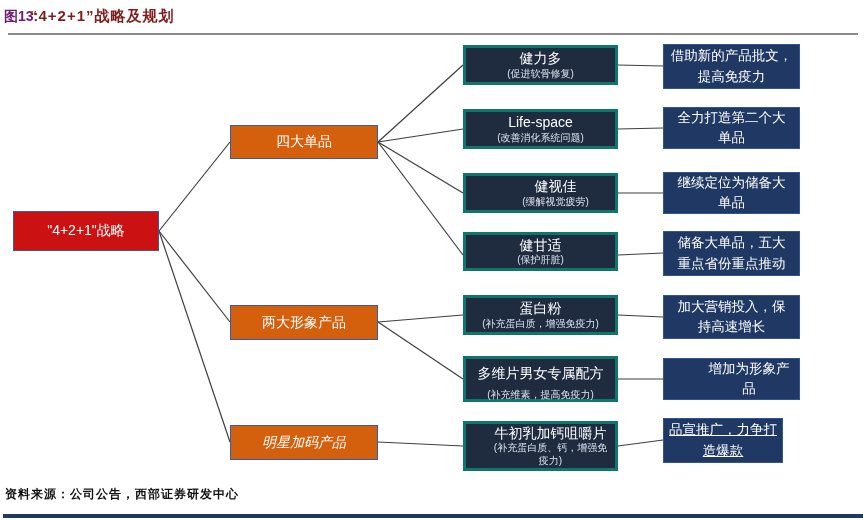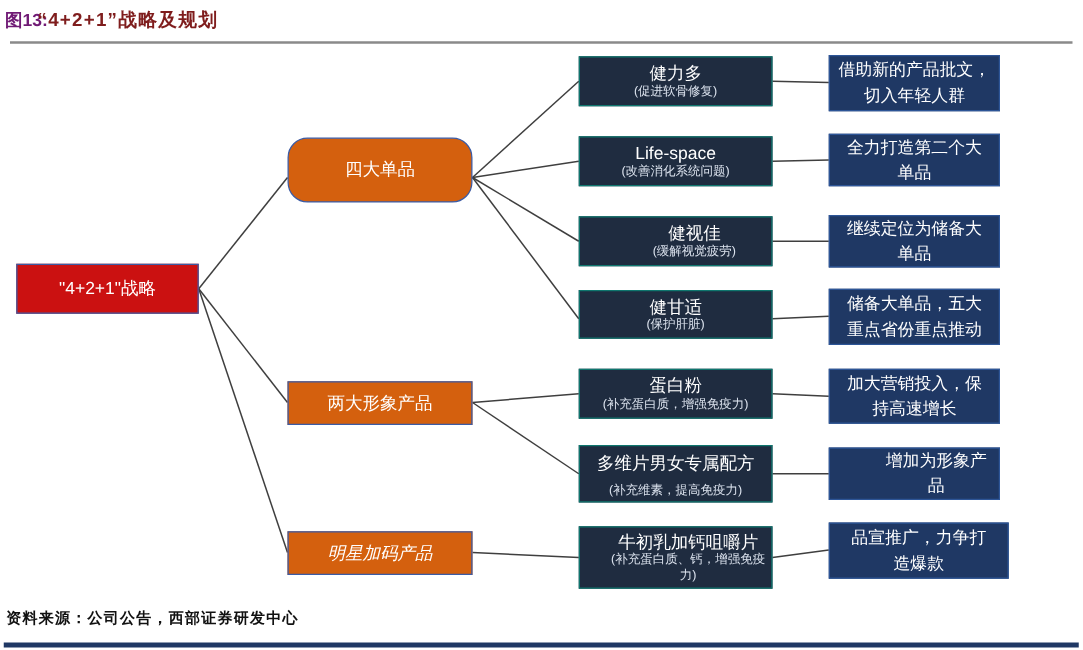--- a/index.html
+++ b/index.html
@@ -22,21 +22,21 @@
     position:absolute;box-sizing:border-box;color:#fff;
     display:flex;align-items:center;justify-content:center;text-align:center;
   }
   .red{
     background:#cb1111;border:1px solid #3b5ba5;font-size:14px;
   }
   .orange{
     background:#d4600e;border:1px solid #3b5ba5;font-size:14px;
   }
   .mid{
-    background:#1f2c40;border:1px solid #0f766e;flex-direction:column;line-height:1.25;
+    background:#1f2c40;border:3px solid #0f766e;flex-direction:column;line-height:1.25;
     padding:2px 4px;
   }
   .p-title{font-size:14px;color:#ffffff;}
   .p-sub{font-size:10px;color:#dce3ee;}
   .mid-inline{display:block;text-align:center;padding:4px 6px;}
   .mid-inline .p-title{display:inline;}
   .mid-inline .p-sub{display:inline;}
   .out{
     background:#1f3864;border:1px solid #2d5597;font-size:13.5px;line-height:1.5;
     white-space:pre-line;padding:2px 5px;
@@ -75,21 +75,21 @@
       <line x1="618" y1="193" x2="663" y2="193"></line>
       <line x1="618" y1="255" x2="663" y2="253"></line>
       <line x1="618" y1="315" x2="663" y2="317"></line>
       <line x1="618" y1="379" x2="663" y2="379"></line>
       <line x1="618" y1="446" x2="663" y2="440"></line>
     </g>
   </svg>
 
   <div class="node red" style="left:13px;top:211px;width:146px;height:40px;">"4+2+1"战略</div>
 
-  <div class="node orange" style="left:230px;top:110px;width:148px;height:52px;border-radius:16px;">四大单品</div>
+  <div class="node orange" style="left:230px;top:125px;width:148px;height:34px;">四大单品</div>
   <div class="node orange" style="left:230px;top:305px;width:148px;height:35px;">两大形象产品</div>
   <div class="node orange" style="left:230px;top:425px;width:148px;height:35px;font-style:italic;">明星加码产品</div>
 
   <div class="node mid" style="left:463px;top:45px;width:155px;height:40px;">
     <div class="p-title">健力多</div>
     <div class="p-sub">(促进软骨修复)</div>
   </div>
   <div class="node mid" style="left:463px;top:109px;width:155px;height:40px;">
     <div class="p-title">Life-space</div>
     <div class="p-sub">(改善消化系统问题)</div>
@@ -109,29 +109,29 @@
   <div class="node mid mid-inline" style="left:463px;top:356px;width:155px;height:46px;">
     <span class="p-title">多维片男女专属配方</span>
     <span class="p-sub">(补充维素，提高免疫力)</span>
   </div>
   <div class="node mid" style="left:463px;top:421px;width:155px;height:50px;padding-left:24px;">
     <div class="p-title">牛初乳加钙咀嚼片</div>
     <div class="p-sub">(补充蛋白质、钙，增强免疫力)</div>
   </div>
 
   <div class="node out" style="left:663px;top:44px;width:137px;height:45px;">借助新的产品批文，
-切入年轻人群</div>
+提高免疫力</div>
   <div class="node out" style="left:663px;top:107px;width:137px;height:42px;">全力打造第二个大
 单品</div>
   <div class="node out" style="left:663px;top:172px;width:137px;height:42px;">继续定位为储备大
 单品</div>
   <div class="node out" style="left:663px;top:231px;width:137px;height:45px;">储备大单品，五大
 重点省份重点推动</div>
   <div class="node out" style="left:663px;top:295px;width:137px;height:44px;">加大营销投入，保
 持高速增长</div>
   <div class="node out" style="left:663px;top:358px;width:137px;height:42px;padding-left:40px;">增加为形象产品</div>
-  <div class="node out" style="left:663px;top:418px;width:144px;height:45px;">品宣推广，力争打
+  <div class="node out" style="left:663px;top:418px;width:120px;height:45px;text-decoration:underline;">品宣推广，力争打
 造爆款</div>
 
   <div class="footer">资料来源：公司公告，西部证券研发中心</div>
   <div class="bottom-bar"></div>
 
 </div>
 
 </body></html>

